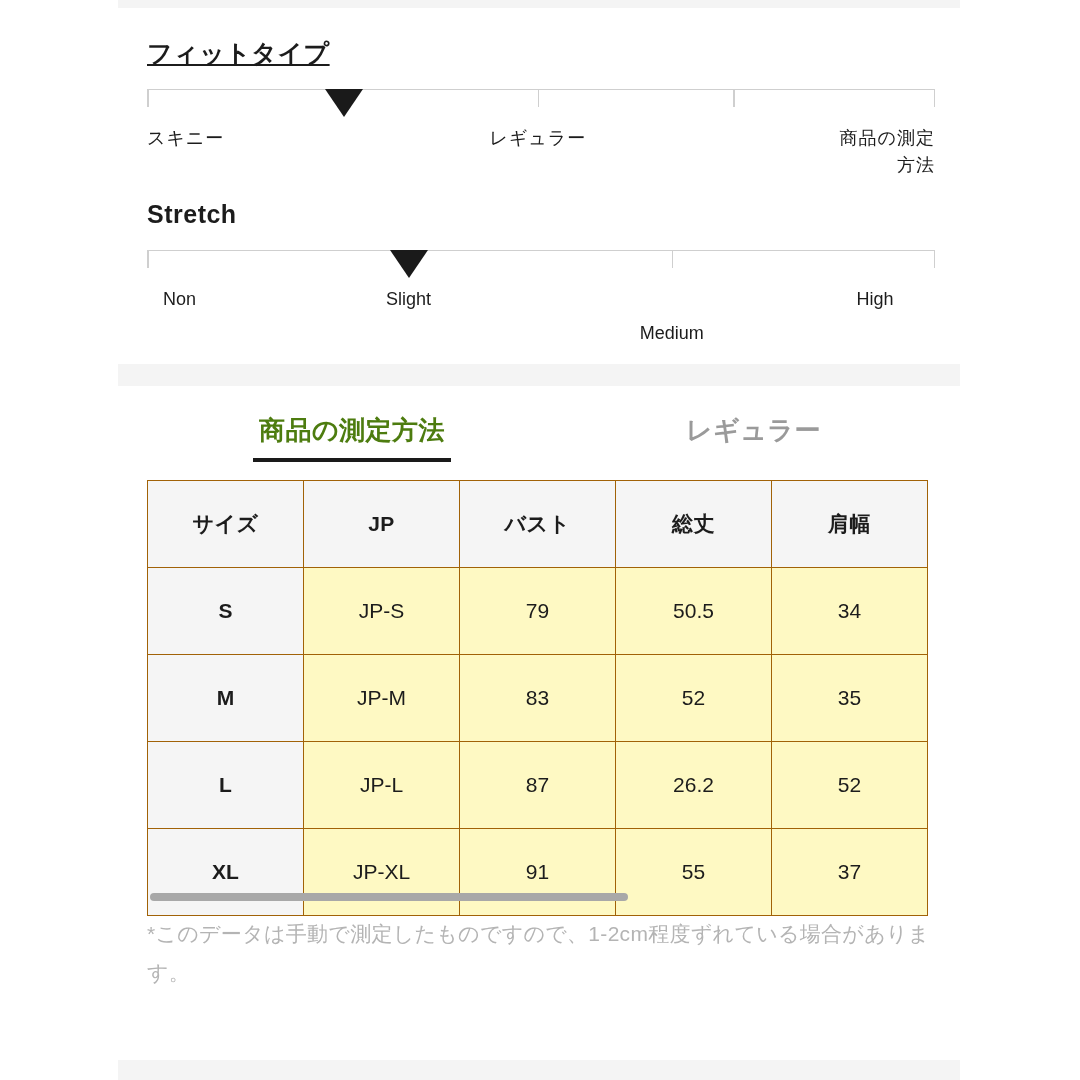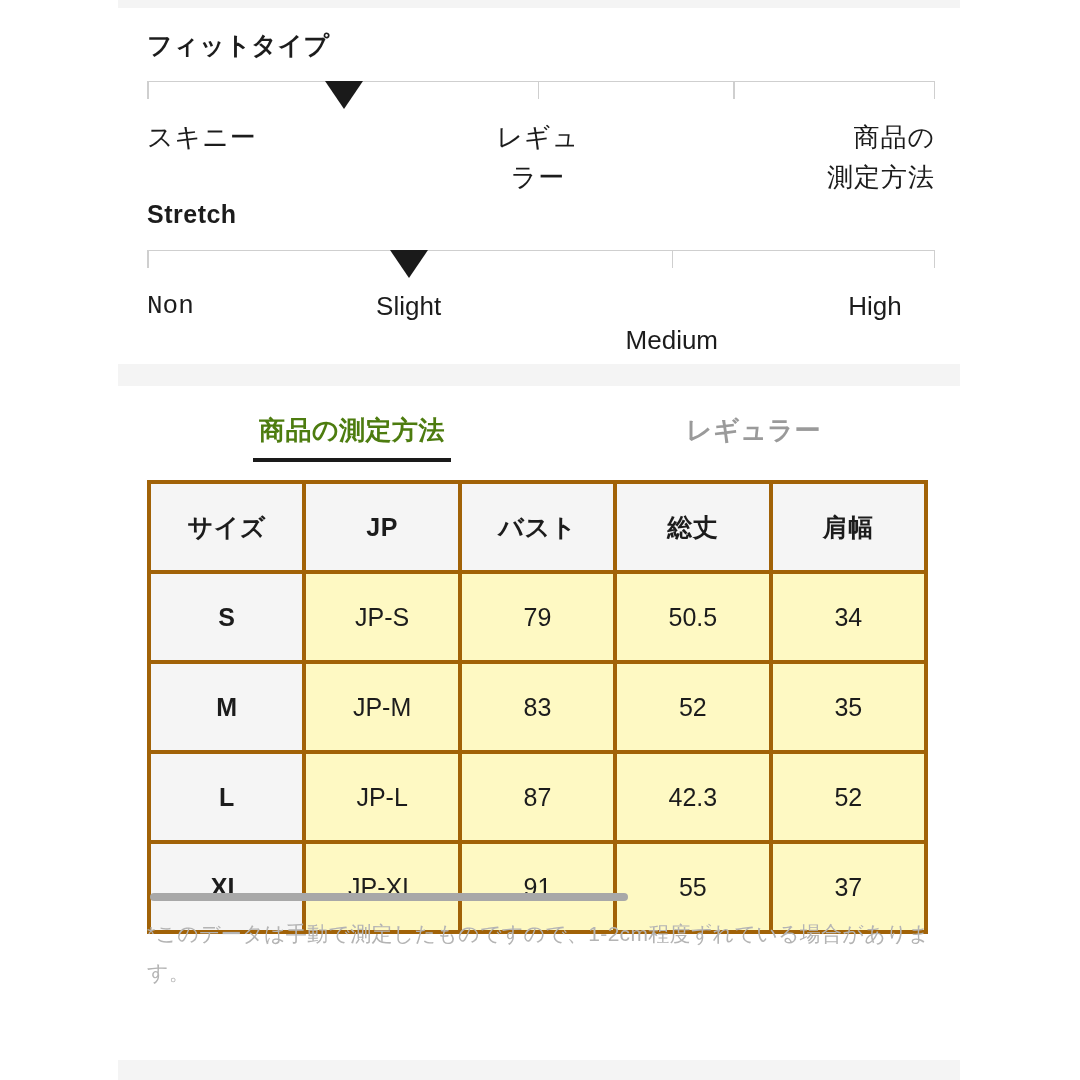--- a/index.html
+++ b/index.html
@@ -83,21 +83,21 @@
   }
 
   .scale-labels {
     position: relative;
     margin-top: 18px;
     height: 70px;
   }
   .scale-label {
     position: absolute;
     top: 0;
-    font-size: 26px;
+    font-size: 18px;
     line-height: 1.55;
     color: #1c1c1c;
     white-space: normal;
   }
   .scale-label.jp { letter-spacing: 1px; }
 
   
   .tabs {
     position: absolute;
     top: 412px;
@@ -135,25 +135,25 @@
     left: 147px;
     width: 781px;
   }
   table.size-table {
     border-collapse: collapse;
     width: 100%;
     table-layout: fixed;
   }
   table.size-table th,
   table.size-table td {
-    border: 4px solid #a16207;
+    border: 1px solid #a16207;
     height: 86px;
     text-align: center;
     vertical-align: middle;
-    font-size: 25px;
+    font-size: 21px;
     font-weight: normal;
     color: #1c1c1c;
     padding: 0;
   }
   table.size-table thead th {
     background: #f5f5f5;
     font-weight: bold;
     letter-spacing: .5px;
   }
   table.size-table tbody td:first-child {
@@ -196,21 +196,21 @@
 </style>
 </head>
 <body>
 
 <div class="page">
 
   <div class="band band-top"></div>
   <div class="band band-mid"></div>
   <div class="band band-bottom"></div>
 
-  <section class="scale-block" style="top:32px;">
+  <section class="scale-block" style="top:40px;text-decoration:underline;">
     <h2 class="scale-title">フィットタイプ</h2>
 
     <div class="scale-track">
       <div class="scale-rail"></div>
       <div class="scale-tick" style="left:0;"></div>
       <div class="scale-tick" style="left:49.6%;"></div>
       <div class="scale-tick" style="left:74.4%;"></div>
       <div class="scale-tick" style="right:0;"></div>
       <div class="scale-marker" style="left:25%;"></div>
     </div>
@@ -228,21 +228,21 @@
     <div class="scale-track">
       <div class="scale-rail"></div>
       <div class="scale-tick" style="left:0;"></div>
       <div class="scale-tick" style="left:33.2%;"></div>
       <div class="scale-tick" style="left:66.6%;"></div>
       <div class="scale-tick" style="right:0;"></div>
       <div class="scale-marker" style="left:33.2%;"></div>
     </div>
 
     <div class="scale-labels" style="height:34px;">
-      <span class="scale-label" style="left:0; text-align:left; width:120px;font-family:Liberation Mono, monospace;">Non</span>
+      <span class="scale-label" style="left:16px; text-align:left; width:120px;">Non</span>
       <span class="scale-label" style="left:33.2%; transform:translateX(-50%); text-align:center; width:140px;">Slight</span>
       <span class="scale-label" style="left:66.6%; transform:translateX(-50%); text-align:center; width:160px;margin-top:34px;">Medium</span>
       <span class="scale-label" style="right:0; text-align:center; width:120px;">High</span>
     </div>
   </section>
 
   <nav class="tabs">
     <button class="tab tab-active">商品の測定方法</button>
     <button class="tab tab-inactive">レギュラー</button>
   </nav>
@@ -270,21 +270,21 @@
           <td>M</td>
           <td>JP-M</td>
           <td>83</td>
           <td>52</td>
           <td>35</td>
         </tr>
         <tr>
           <td>L</td>
           <td>JP-L</td>
           <td>87</td>
-          <td>42.3</td>
+          <td>26.2</td>
           <td>52</td>
         </tr>
         <tr>
           <td>XL</td>
           <td>JP-XL</td>
           <td>91</td>
           <td>55</td>
           <td>37</td>
         </tr>
       </tbody>

